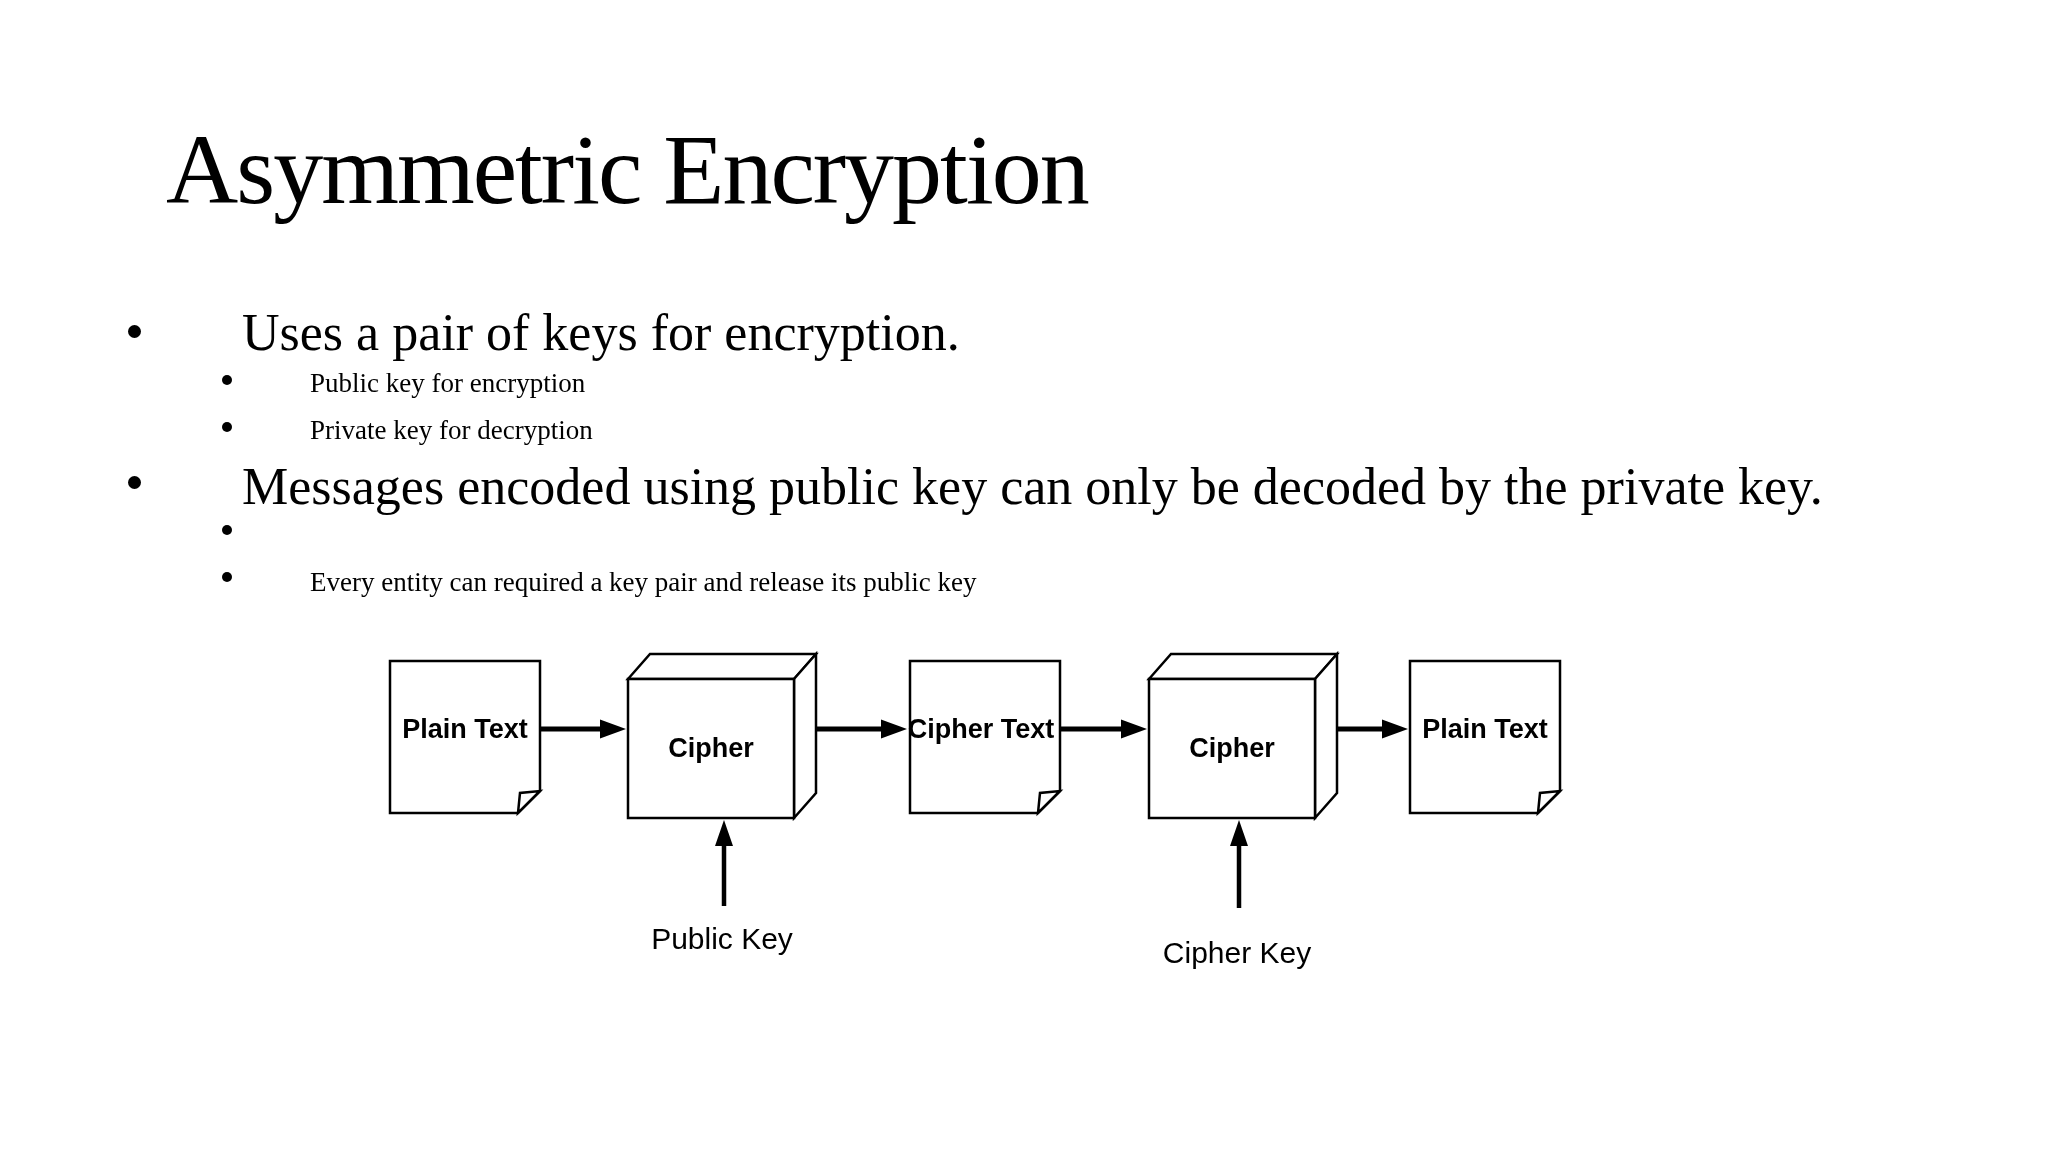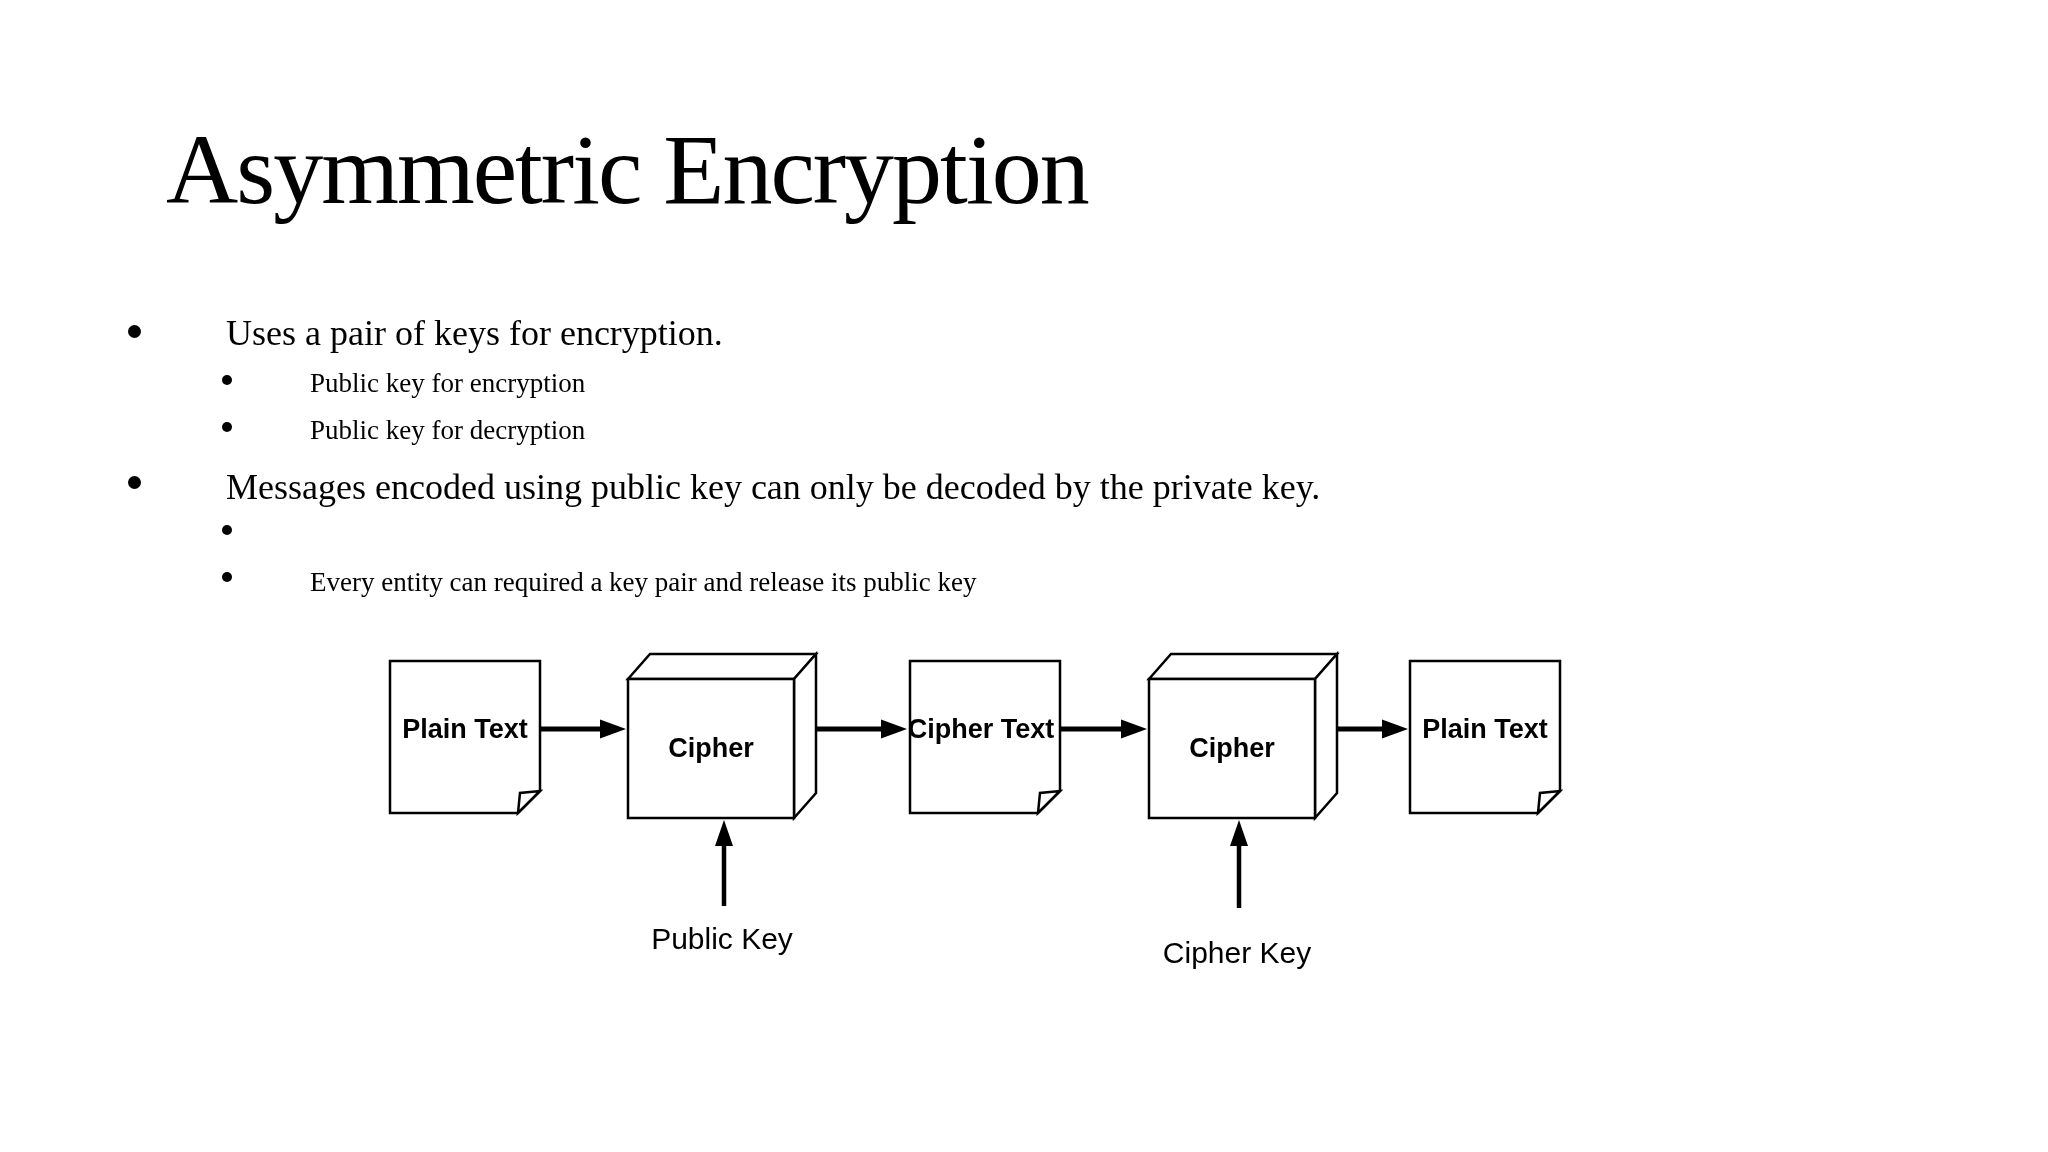--- a/index.html
+++ b/index.html
@@ -31,23 +31,23 @@
     white-space: nowrap;
     color: #000;
   }
   .bullet-text {
     position: absolute;
     font-family: "Liberation Serif", serif;
     white-space: nowrap;
     color: #000;
   }
   .bullet-text.lvl1 {
-    font-size: 36px;
+    font-size: 52px;
     line-height: 52px;
-    left: 226px;
+    left: 242px;
   }
   .bullet-text.lvl2 {
     font-size: 27px;
     line-height: 42px;
     left: 310px;
   }
   .bullet-dot {
     position: absolute;
     background: #000;
     border-radius: 50%;
@@ -89,21 +89,21 @@
 
   <div class="title">Asymmetric Encryption</div>
 
   <div class="bullet-dot lvl1" style="top:325px;"></div>
   <div class="bullet-text lvl1" style="top:307px;">Uses a pair of keys for encryption.</div>
 
   <div class="bullet-dot lvl2" style="top:375px;"></div>
   <div class="bullet-text lvl2" style="top:362px;">Public key for encryption</div>
 
   <div class="bullet-dot lvl2" style="top:422px;"></div>
-  <div class="bullet-text lvl2" style="top:409px;">Public key for decryption</div>
+  <div class="bullet-text lvl2" style="top:409px;">Private key for decryption</div>
 
   <div class="bullet-dot lvl1" style="top:476px;"></div>
   <div class="bullet-text lvl1" style="top:461px;">Messages encoded using public key can only be decoded by the private key.</div>
 
   <div class="bullet-dot lvl2" style="top:525px;"></div>
 
   <div class="bullet-dot lvl2" style="top:572px;"></div>
   <div class="bullet-text lvl2" style="top:561px;">Every entity can required a key pair and release its public key</div>
 
   <svg class="diagram-svg" viewBox="0 0 2048 1152" xmlns="http://www.w3.org/2000/svg">

